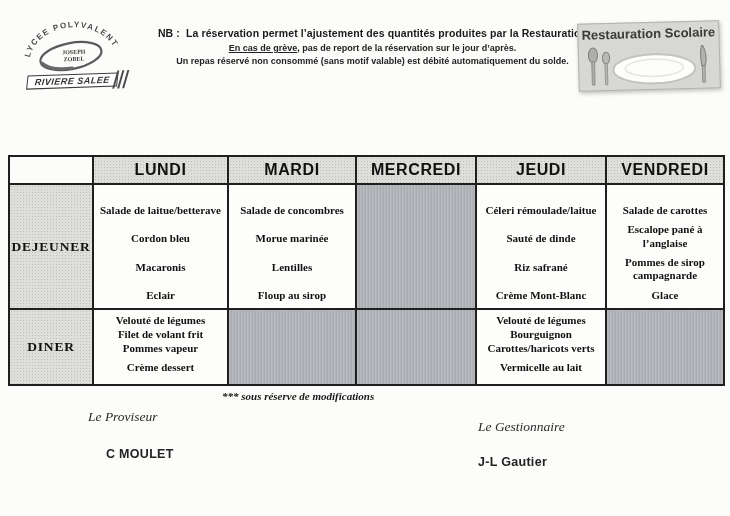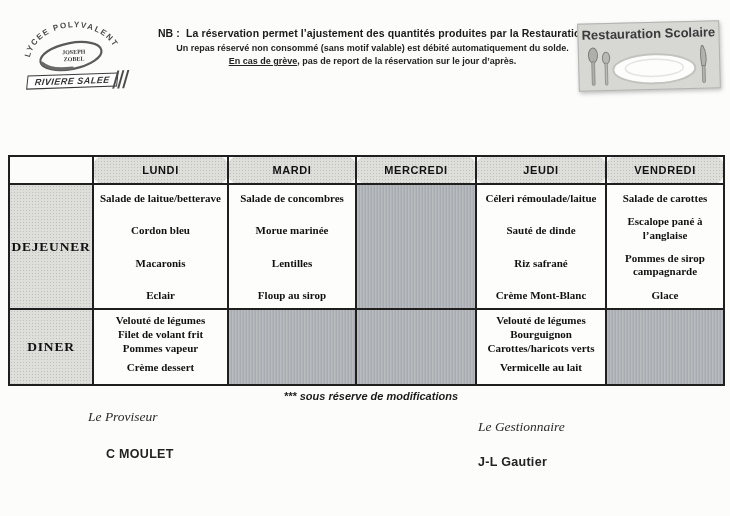--- a/index.html
+++ b/index.html
@@ -44,52 +44,51 @@
     background-size:3px 3px;
     display:flex; align-items:center; justify-content:center;
   }
   .title-text { font-size:22px; font-weight:bold; letter-spacing:1.5px; color:#141414; }
 
   
   table.menu { position:absolute; left:8px; top:155px; width:715px; border-collapse:collapse; table-layout:fixed; }
   table.menu th, table.menu td { border:2px solid #1f1f1f; padding:0; }
   td.corner { border:none; background:transparent; }
   th.day {
-    height:26px; font-size:11px; font-weight:bold; letter-spacing:.6px; color:#111;
+    height:26px; font-size:16px; font-weight:bold; letter-spacing:.6px; color:#111;
     background-color:#dededb;
     background-image:radial-gradient(rgba(120,120,118,.3) .6px, transparent .7px);
     background-size:3px 3px;
-    border-radius:11px;
   }
   td.rowlabel {
     background-color:#dededb;
     background-image:radial-gradient(rgba(120,120,118,.3) .6px, transparent .7px);
     background-size:3px 3px;
     font-family:"Liberation Serif", serif; font-weight:bold; font-size:13.5px;
     letter-spacing:.8px; text-align:center; vertical-align:middle; color:#111;
   }
   td.meal {
     font-family:"Liberation Serif", serif; font-weight:bold; font-size:11px;
     text-align:center; vertical-align:top; background:#fdfdfb; color:#111;
   }
   td.shaded {
     background-color:#b1b4b8;
     background-image:repeating-linear-gradient(90deg,
       rgba(255,255,255,.10) 0 1px, transparent 1px 2px, rgba(0,0,0,.05) 2px 3px);
   }
-  .cell-flex { display:flex; flex-direction:column; box-sizing:border-box; padding:7px 3px 6px; }
+  .cell-flex { display:flex; flex-direction:column; box-sizing:border-box; padding:19px 3px 6px; }
   .row-dejeuner .cell-flex { height:123px; justify-content:space-between; }
   .row-diner .cell-flex { height:74px; padding:4px 3px 10px; gap:1px;align-items:center; }
   .row-diner .cell-flex .menu-item:last-child { margin-top:auto; }
   .menu-item { line-height:1.2; }
 
   
   .footer-note {
-    position:absolute; left:222px; top:390px; width:236px; text-align:right;
-    font-family:Liberation Sans, sans-serif; font-style:italic; font-weight:bold; font-size:11px;
+    position:absolute; left:222px; top:390px; width:236px; text-align:left;
+    font-family:Liberation Serif, serif; font-style:italic; font-weight:bold; font-size:11px;
   }
   .sig-title { position:absolute; font-family:"Liberation Serif", serif; font-style:italic; font-size:13.5px; color:#2a2a2a; }
   .sig-name  { position:absolute; font-weight:bold; font-size:12.5px; letter-spacing:.3px; color:#222; }
   .sig-prov-t { left:88px;  top:409px; }
   .sig-prov-n { left:86px;  top:447px;margin-left:20px; }
   .sig-gest-t { left:478px; top:419px; }
   .sig-gest-n { left:478px; top:455px; }
 </style>
 </head>
 <body>
@@ -115,24 +114,24 @@
         <i></i>
         <i></i>
       </div>
   </div>
 
   <div class="notice">
     <div class="notice-line1">
       <span>NB :</span>&nbsp;
       <span>La réservation permet l’ajustement des quantités produites par la Restauration</span>
     </div>
-    <div class="notice-small">Un repas réservé non consommé (sans motif valable) est débité automatiquement du solde.</div>
     <div class="notice-small">
       <span class="u">En cas de grève</span><span>, pas de report de la réservation sur le jour d’après.</span>
     </div>
+    <div class="notice-small">Un repas réservé non consommé (sans motif valable) est débité automatiquement du solde.</div>
   </div>
 
   <div class="badge">
     <div class="badge-title">Restauration Scolaire</div>
     <svg width="134" height="46" viewBox="0 0 134 46">
 
       <g>
         <ellipse cx="11" cy="13" rx="4.5" ry="7.5" fill="#aeaeab" stroke="#7d7d7a" stroke-width="1"></ellipse>
         <rect x="9.6" y="19" width="2.8" height="24" rx="1.4" fill="#aeaeab" stroke="#7d7d7a" stroke-width=".7"></rect>
       </g>

